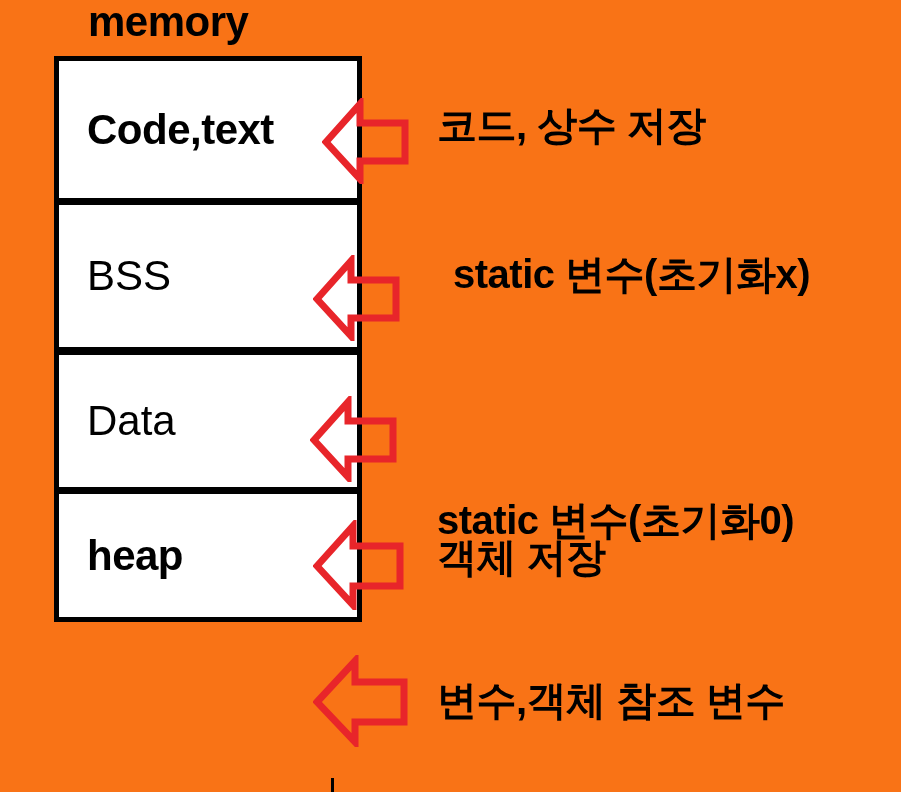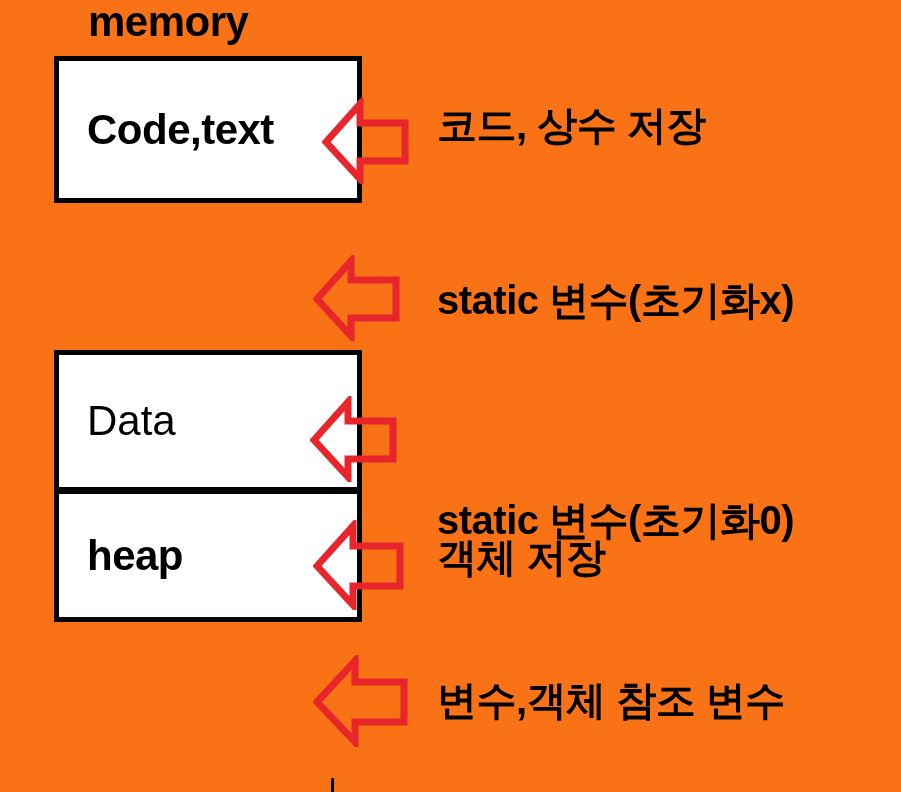--- a/index.html
+++ b/index.html
@@ -102,20 +102,23 @@
 <body>
 
 <div id="canvas">
 
   <div class="title">memory</div>
 
   <div class="memory-column">
     <div class="segment seg-0">
       <div class="segment-label bold">Code,text</div>
     </div>
+    <div class="segment seg-1">
+      <div class="segment-label regular">BSS</div>
+    </div>
     <div class="segment seg-3">
       <div class="segment-label bold">heap</div>
     </div>
     <div class="segment seg-2">
       <div class="segment-label regular">Data</div>
     </div>
   </div>
 
   <div class="bottom-tick"></div>
 
@@ -143,18 +146,18 @@
     </svg>
   </div>
 
   <div class="arrow" style="left:313px; top:655px;">
     <svg width="96" height="92" viewBox="0 0 96 92">
       <polygon points="4,47 42,6 42,27 91,27 91,67 42,67 42,87" fill="none" stroke="#e8252a" stroke-width="7" stroke-linejoin="miter"></polygon>
     </svg>
   </div>
 
   <div class="annotation" style="top:125px;">코드, 상수 저장</div>
-  <div class="annotation" style="top:300px;">static 변수(초기화x)</div>
+  <div class="annotation" style="top:274px;margin-left:16px;">static 변수(초기화x)</div>
   <div class="annotation" style="top:472px;margin-top:48px;">static 변수(초기화0)</div>
   <div class="annotation" style="top:700px;">변수,객체 참조 변수</div>
   <div class="annotation" style="top:557px;">객체 저장</div>
 
 </div>
 
 </body></html>

